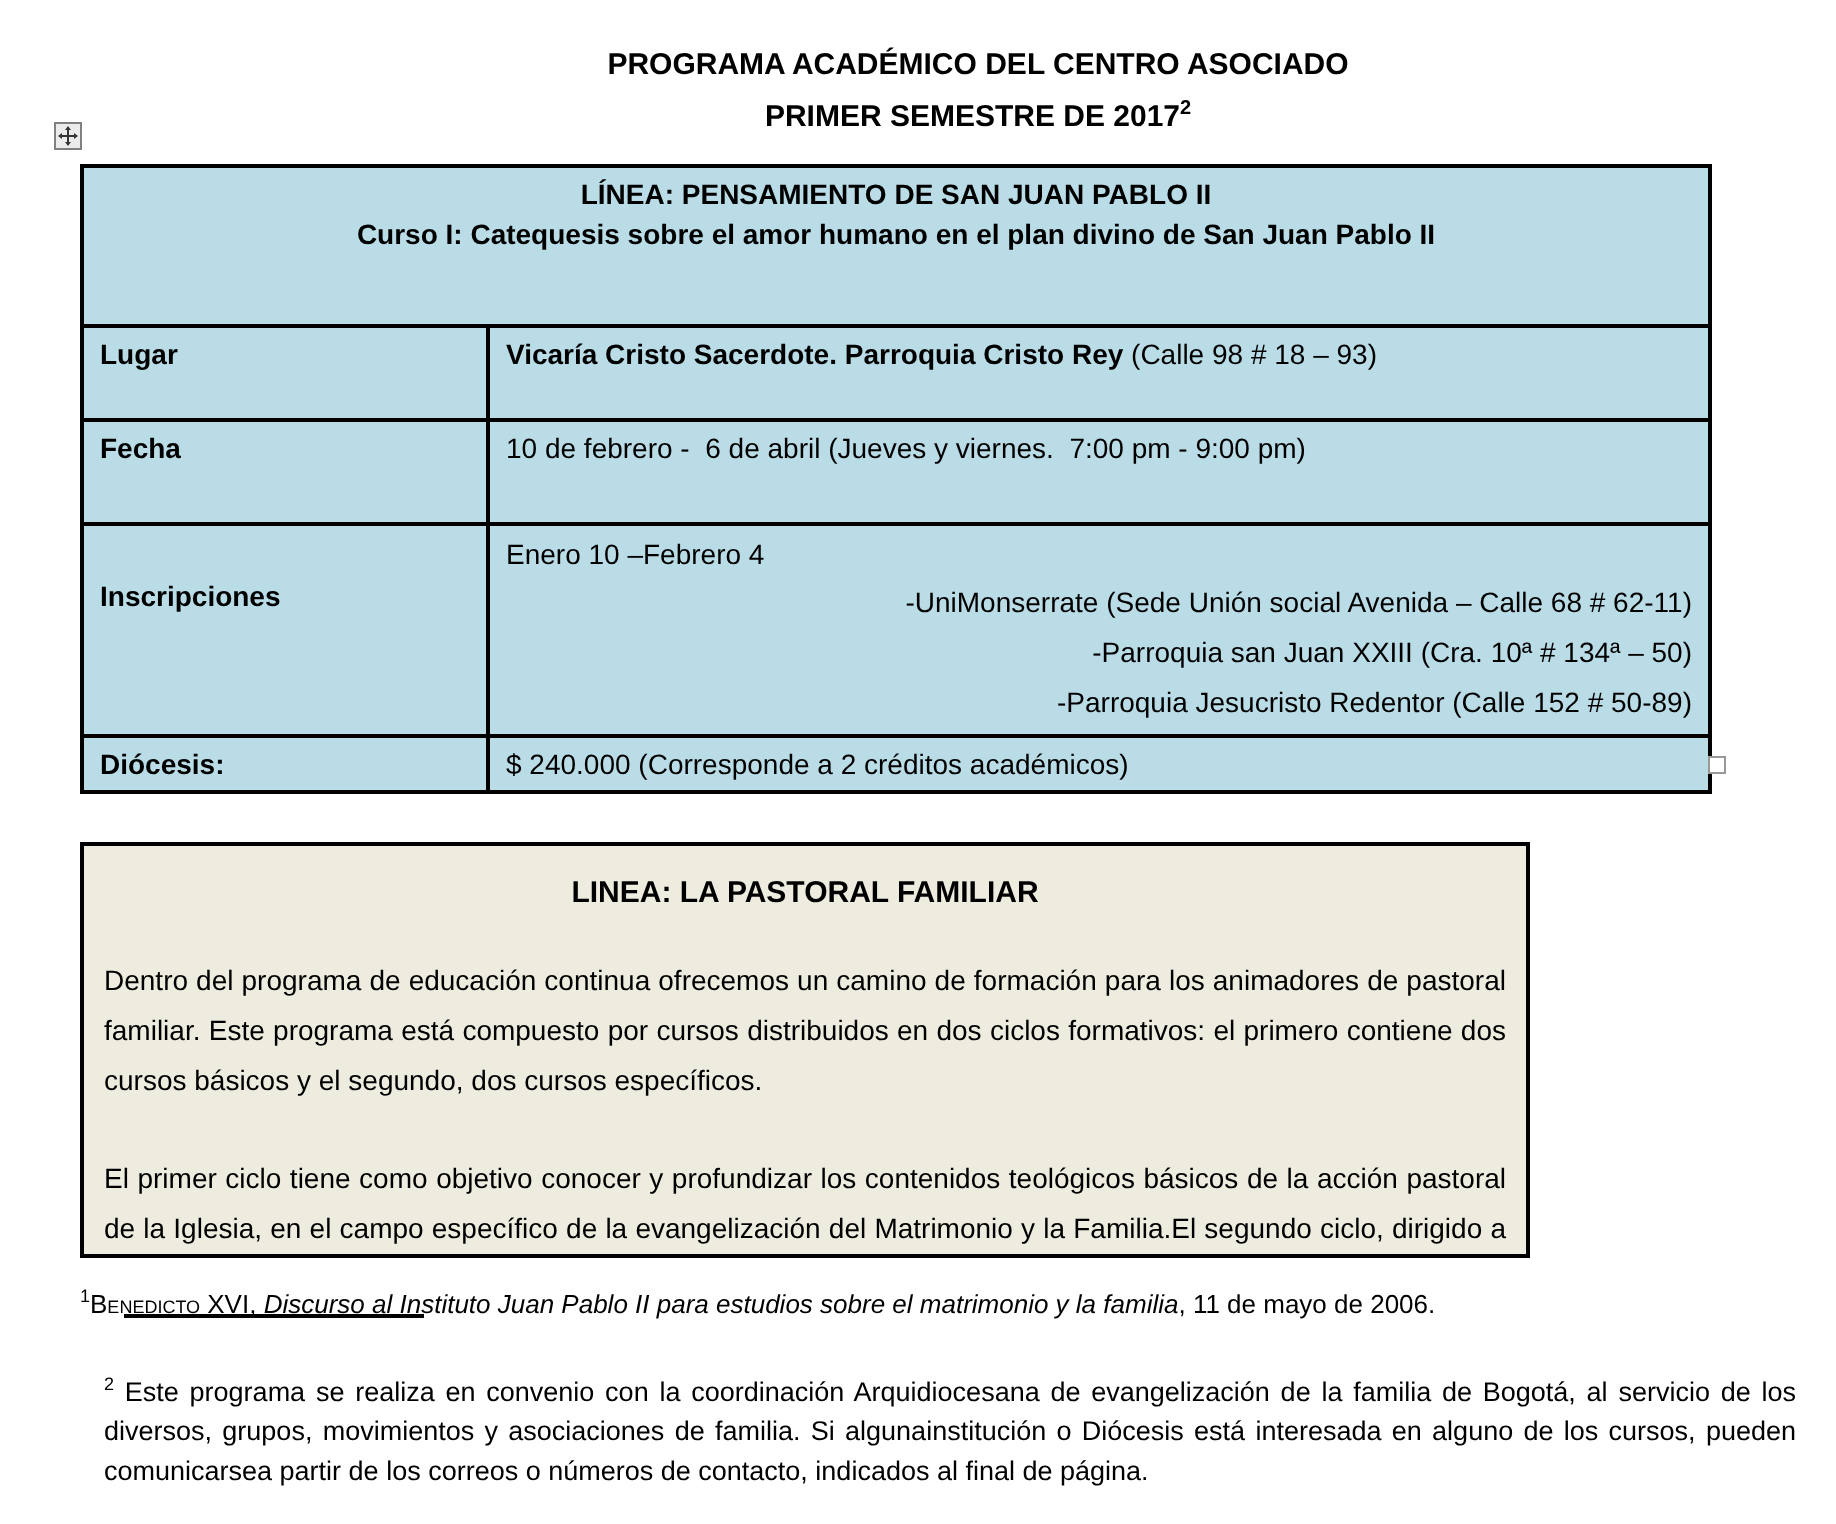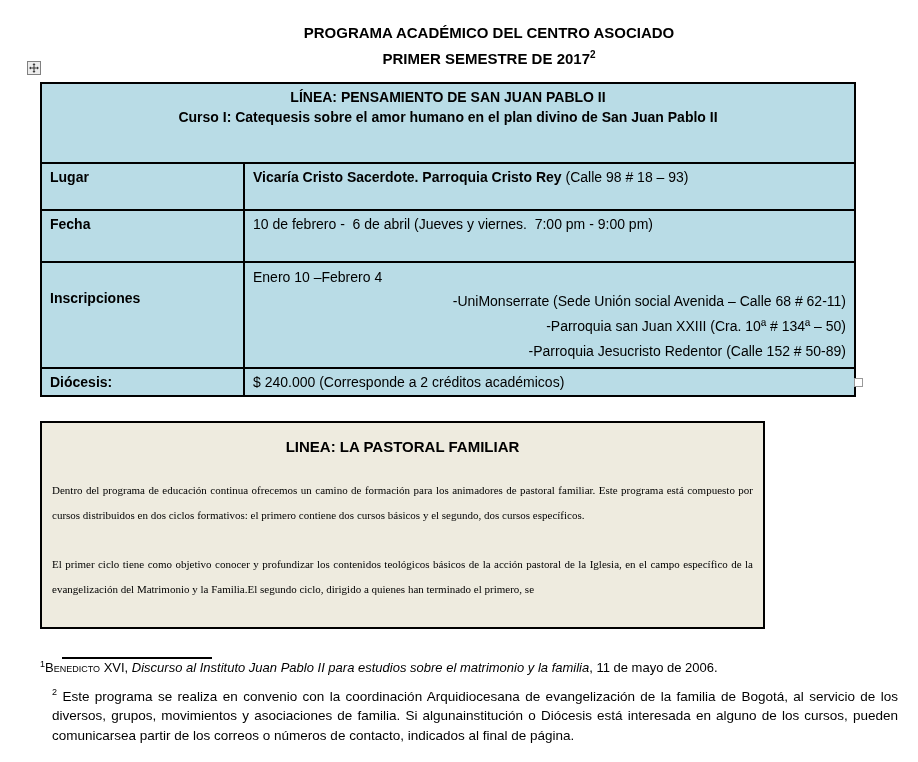--- a/index.html
+++ b/index.html
@@ -98,36 +98,35 @@
   }
   .pastoral-title {
     margin-top: 16px;
     text-align: center;
     font-weight: bold;
     font-size: 15px;
     line-height: 15px;
   }
   .pastoral-par {
     margin-top: 24px;
-    font-size: 11px;
+    font-size: 14px;
     line-height: 25px;
     text-align: justify;
-    font-family: Liberation Serif, serif;
   }
 
   
   .footnote-separator {
     position: absolute;
     left: 62px; top: 657px;
     width: 150px;
     border-top: 2px solid #000;
   }
   .footnote-1 {
     position: absolute;
-    left: 40px; top: 656px;
+    left: 40px; top: 640px;
     width: 850px;
     font-size: 13px;
     line-height: 17px;
   }
   .footnote-1 sup, .footnote-2 sup { font-size: 9px; }
   .smallcaps { font-variant: small-caps; }
   .italic { font-style: italic; }
   .footnote-2 {
     position: absolute;
     left: 52px; top: 683px;

